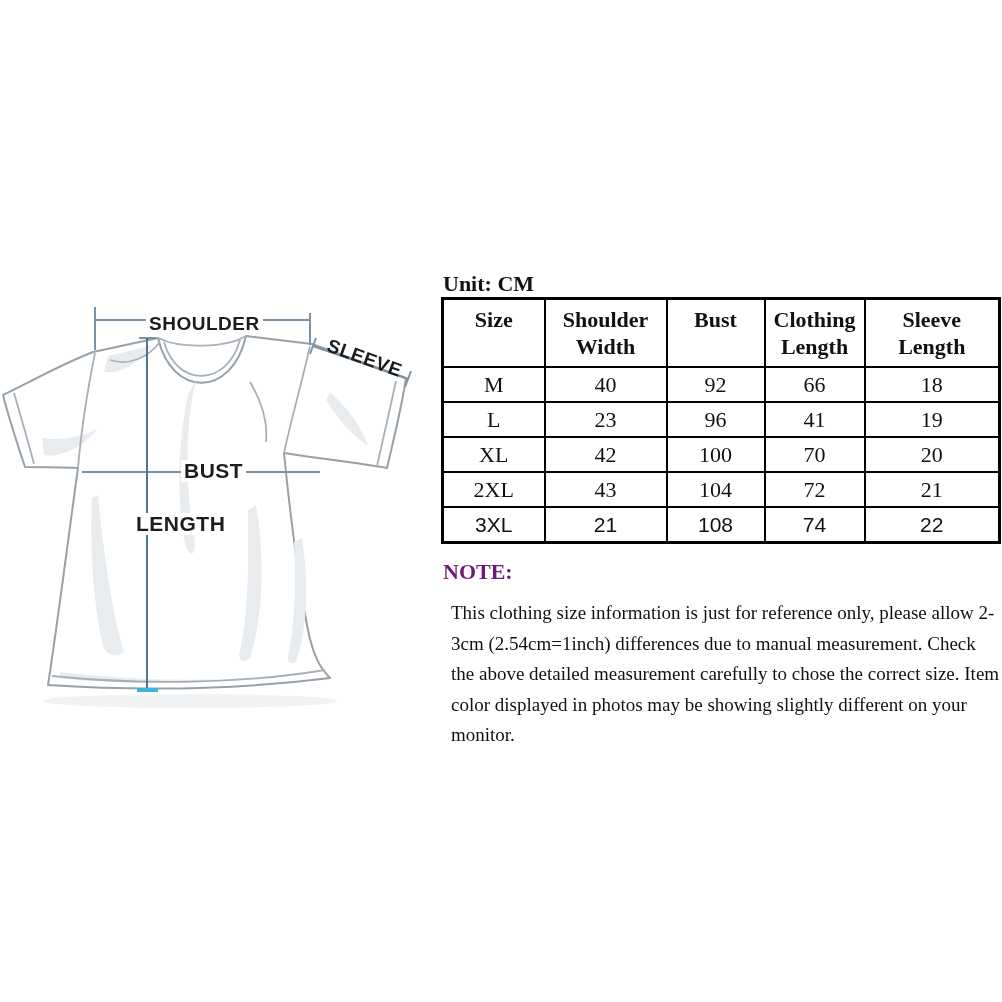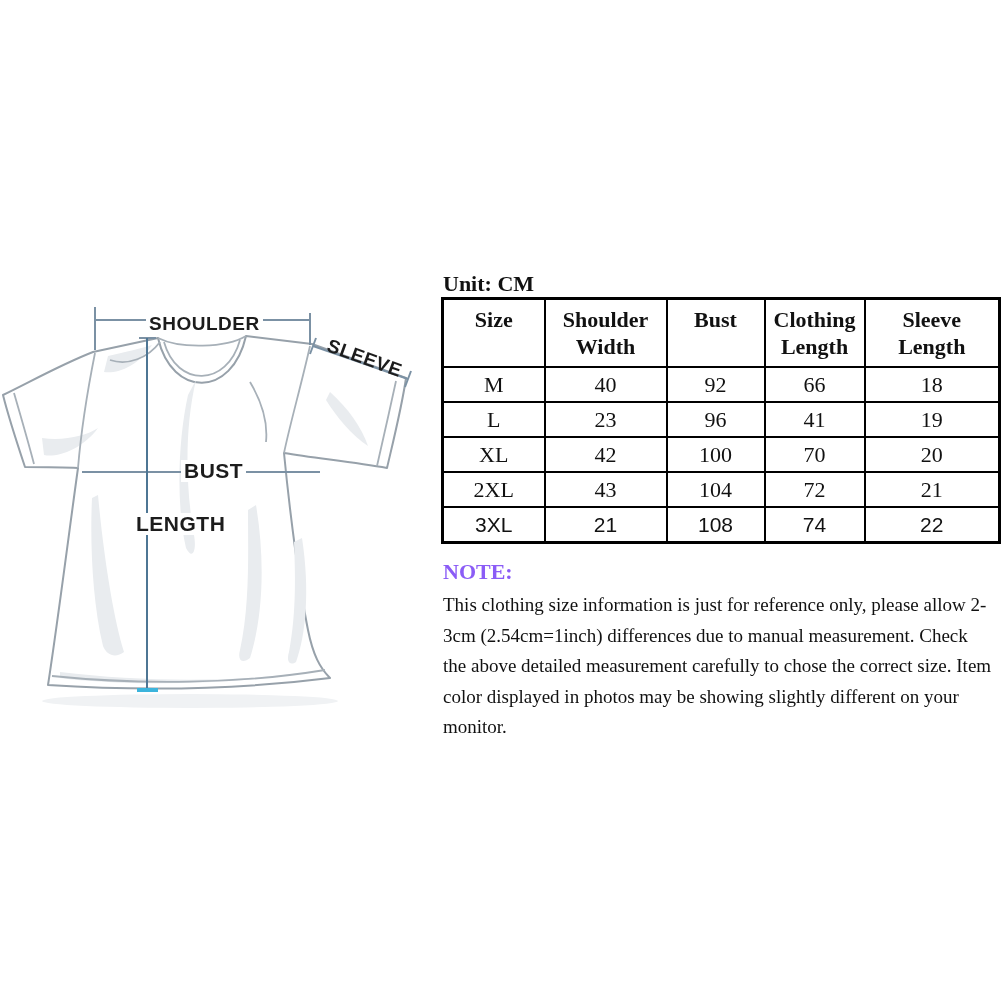--- a/index.html
+++ b/index.html
@@ -77,27 +77,27 @@
     font-family: "Liberation Sans", sans-serif;
     font-size: 21px;
   }
 
   
   .note-label {
     position: absolute;
     left: 443px; top: 559px;
     font-size: 22px;
     font-weight: bold;
-    color: #8b5cf6;
+    color: #701a75;
   }
   .note-text {
     position: absolute;
     left: 443px; top: 590px;
     width: 552px;
-    margin: 0;
+    margin: 8px;
     font-size: 19px;
     line-height: 30.5px;
     color: #111111;
   }
 </style>
 </head>
 <body>
 
 <div class="canvas">
 

